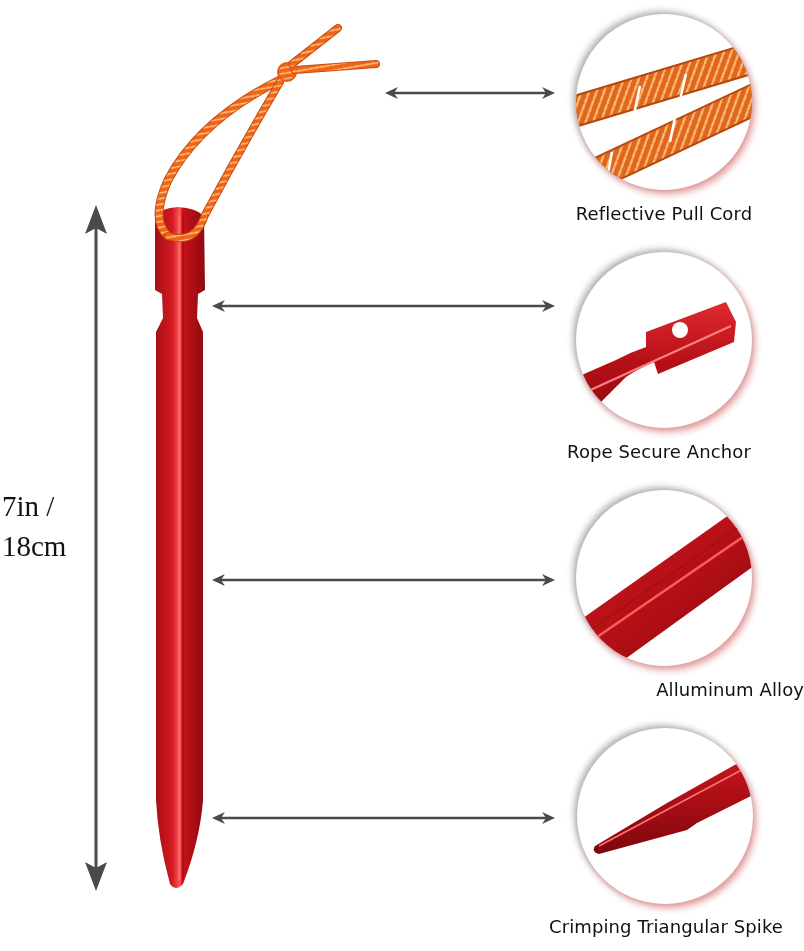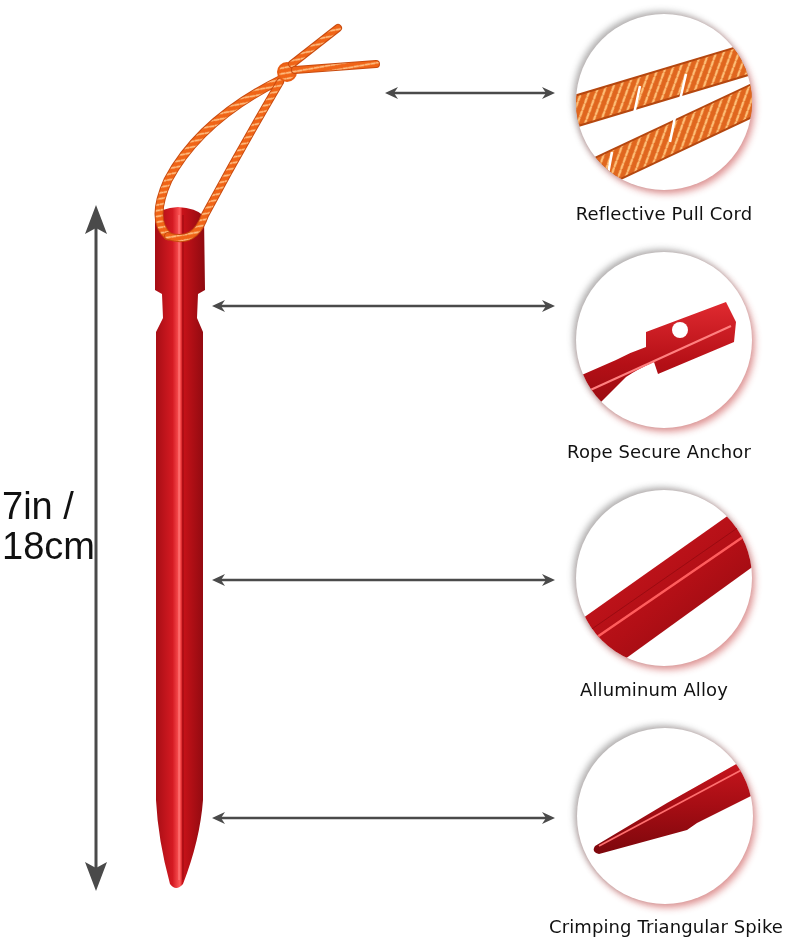--- a/index.html
+++ b/index.html
@@ -1,19 +1,19 @@
 <!DOCTYPE html>
 <html><head>
 <meta charset="utf-8">
 <style>
   html, body { margin: 0; padding: 0; background: #ffffff; }
   body { width: 804px; height: 951px; position: relative; overflow: hidden;
          font-family: "DejaVu Sans", "Liberation Sans", sans-serif; color: #111; }
-  .dim-text { position: absolute; left: 2px; top: 486px; font-size: 38px; line-height: 40px;
-              color: #111; white-space: pre; font-family: Liberation Sans, sans-serif; }
+  .dim-text { position: absolute; left: 2px; top: 486px; font-size: 29px; line-height: 40px;
+              color: #111; white-space: pre; font-family: Liberation Serif, serif; }
   .label { position: absolute; font-size: 18px; color: #111; text-align: center; width: 300px;
            white-space: nowrap; font-family: "DejaVu Sans", sans-serif; letter-spacing: 0.1px; }
   .circle { position: absolute; width: 176px; height: 176px; border-radius: 50%;
             background: #fff; overflow: hidden;
             box-shadow: -3px -3px 6px rgba(90,90,90,0.45), 3px 4px 7px rgba(190,30,30,0.45); }
   .circle svg { width: 100%; height: 100%; display: block; }
   svg.overlay { position: absolute; left: 0; top: 0; }
 </style>
 </head>
 <body>
@@ -124,21 +124,21 @@
         <stop offset="0" stop-color="#d41a22"></stop>
           <stop offset="0.5" stop-color="#b30f16"></stop>
           <stop offset="1" stop-color="#7d070c"></stop>
       </linearGradient>
     </defs>
     <path d="M-10 140 L160 20 L200 60 L20 190 Z" fill="url(#g3)"></path>
     <line x1="5" y1="158" x2="180" y2="38" stroke="#ff5d5d" stroke-width="2.5"></line>
     <line x1="0" y1="150" x2="170" y2="32" stroke="#9a0b11" stroke-width="1"></line>
   </svg>
 </div>
-<div class="label" style="left:504px; top:679px;">Alluminum Alloy</div>
+<div class="label" style="left:504px; top:679px;text-align:right;">Alluminum Alloy</div>
 
 <div class="circle" style="left:577px; top:728px;">
   <svg viewBox="0 0 176 176">
     <defs>
       <linearGradient id="g4" x1="0" y1="0" x2="0" y2="1">
         <stop offset="0" stop-color="#c9161e"></stop>
           <stop offset="0.5" stop-color="#a60d14"></stop>
           <stop offset="1" stop-color="#7d070c"></stop>
       </linearGradient>
     </defs>

